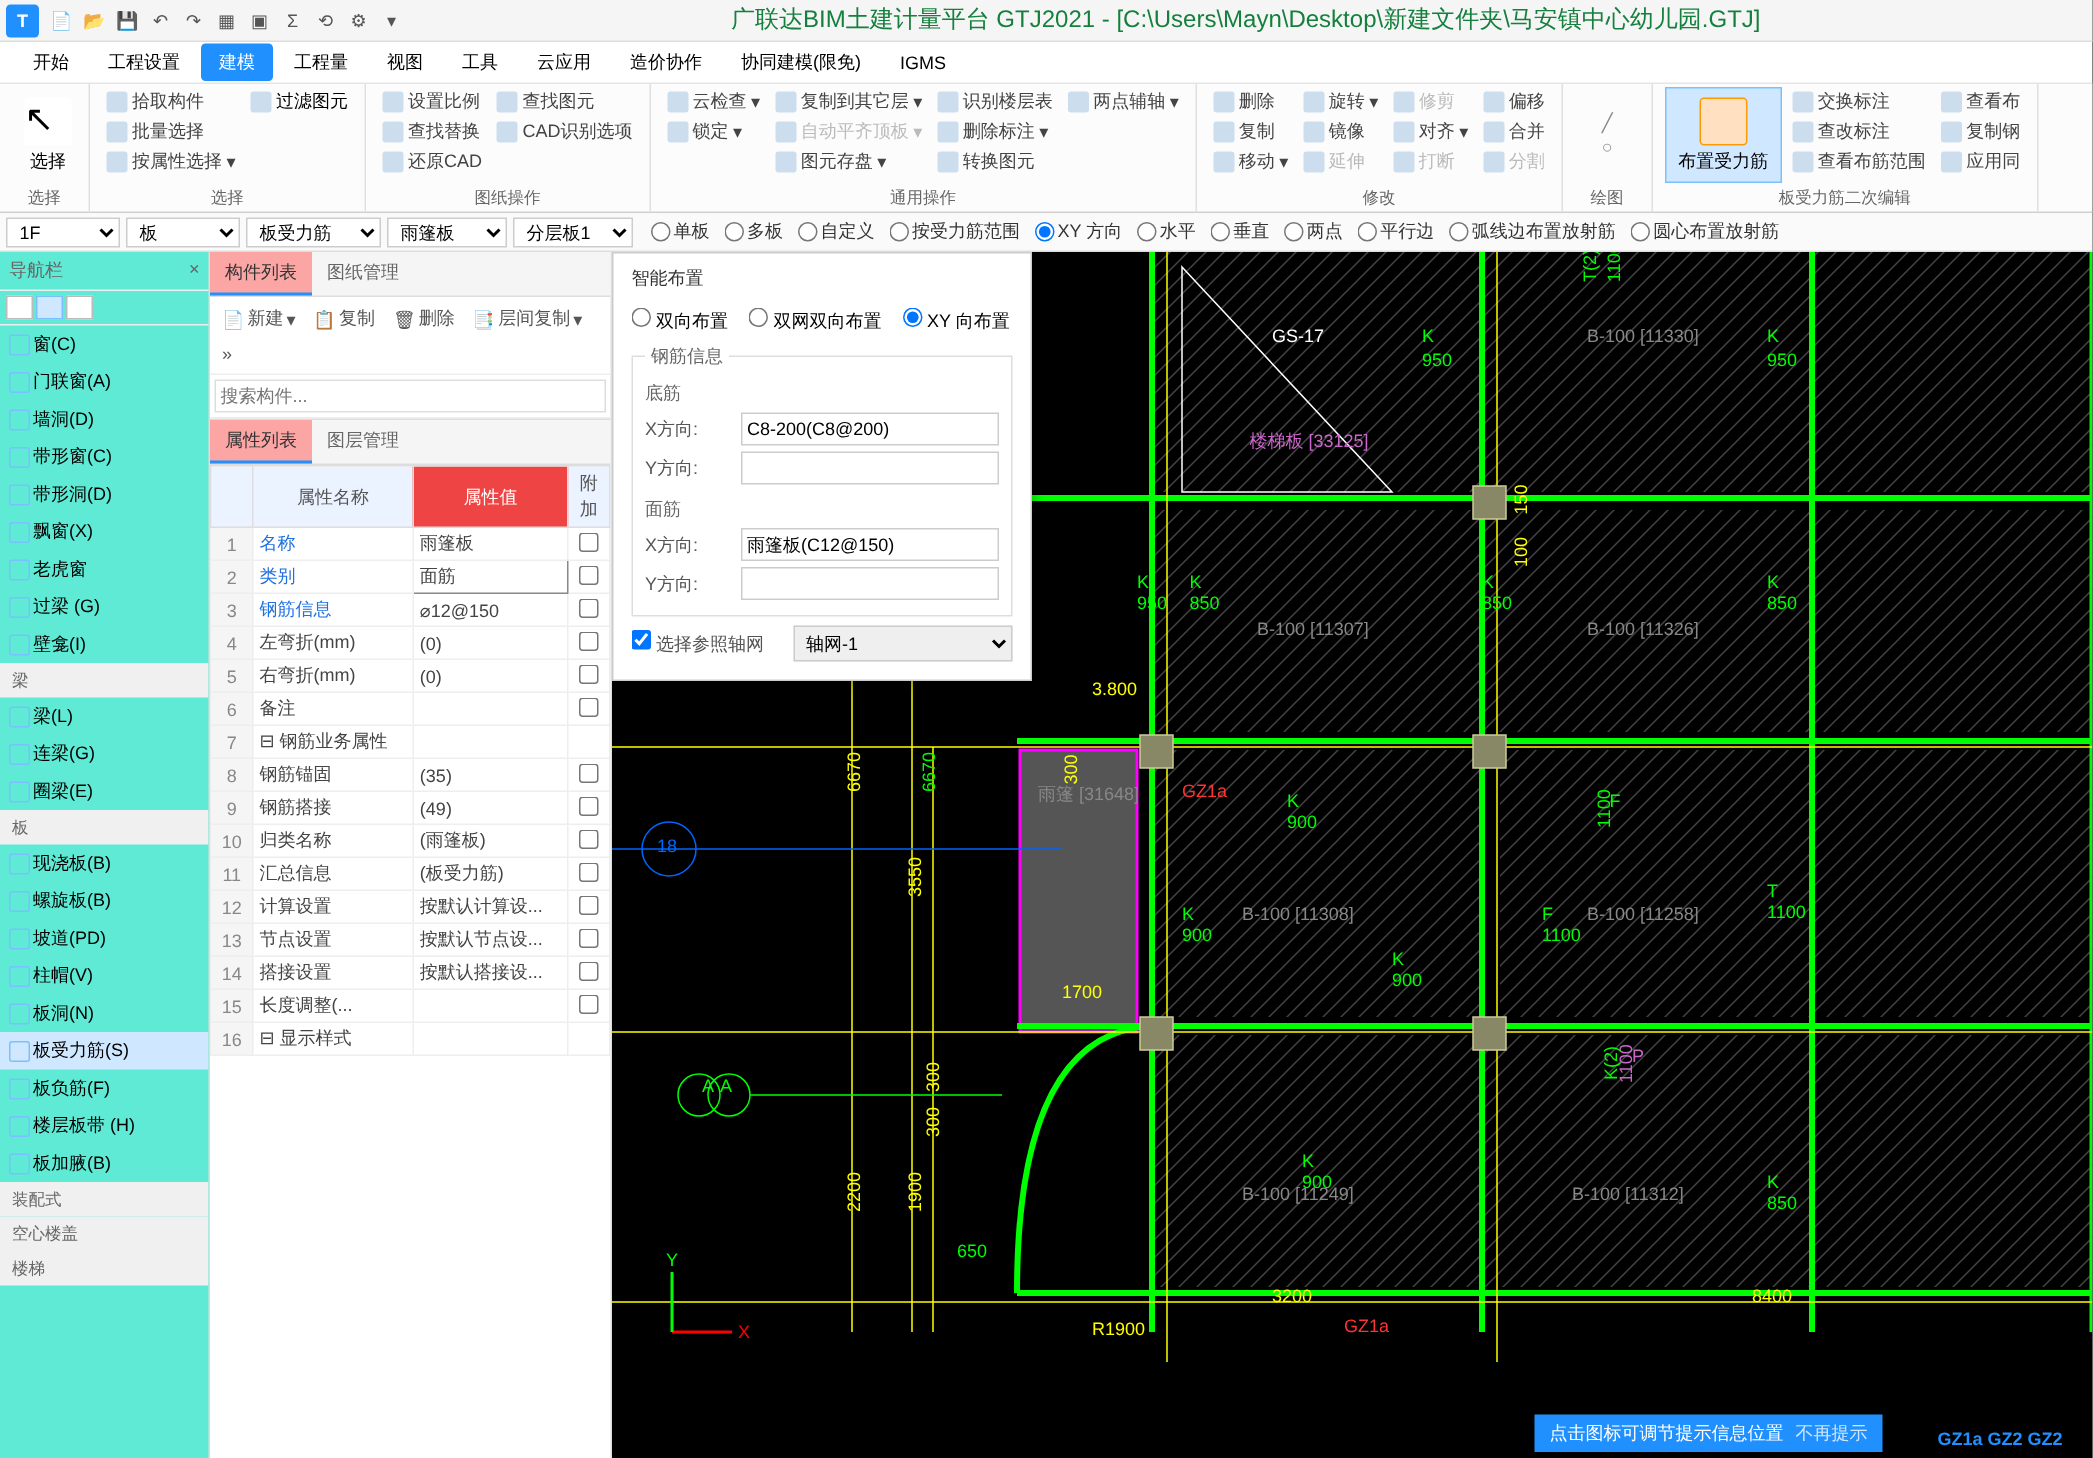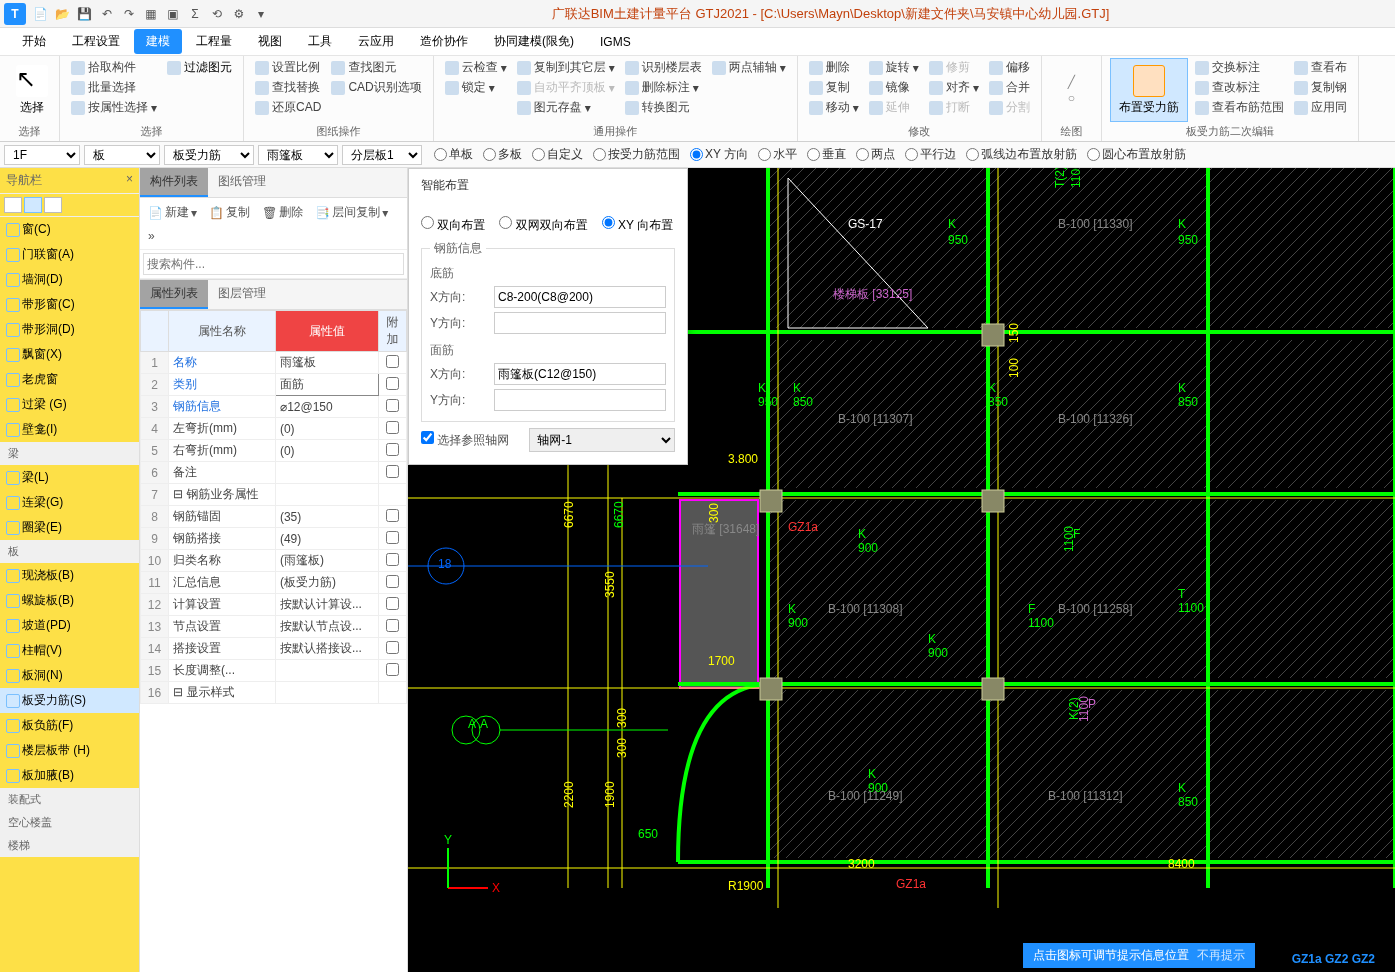--- a/index.html
+++ b/index.html
@@ -1,53 +1,53 @@
 <!DOCTYPE html>
 <html><head>
 <meta charset="utf-8">
 <style>
 *{box-sizing:border-box;margin:0;padding:0;font-family:"Microsoft YaHei",sans-serif;font-size:12px}
 body{background:#fff;overflow:hidden;width:1395px;height:972px}
 .titlebar{height:28px;background:#f5f5f5;display:flex;align-items:center;padding:0 4px;border-bottom:1px solid #ddd}
 .titlebar .qat{display:flex;gap:4px;align-items:center}
 .titlebar .qat span{width:18px;height:18px;display:inline-flex;align-items:center;justify-content:center;color:#555}
-.titlebar .title{flex:1;text-align:center;color:#c2410c;font-size:13px}
+.titlebar .title{flex:1;text-align:center;color:#15803d;font-size:16px}
 .logo{width:22px;height:22px;background:#2090ff;border-radius:3px;color:#fff;display:flex;align-items:center;justify-content:center;font-weight:bold;margin-right:6px}
 .menubar{height:28px;display:flex;align-items:center;padding:0 10px;gap:2px;border-bottom:1px solid #e5e5e5}
 .menubar .mitem{padding:4px 12px;cursor:pointer}
 .menubar .mitem.active{background:#2090ff;color:#fff;border-radius:3px}
 .ribbon{height:86px;display:flex;border-bottom:1px solid #d0d0d0;background:#fcfcfc}
 .ribbon-group{border-right:1px solid #e0e0e0;padding:2px 8px;display:flex;flex-direction:column;justify-content:space-between}
 .ribbon-group .gbody{display:flex;gap:4px;flex:1}
 .ribbon-group .glabel{text-align:center;color:#666;font-size:11px;padding-top:2px}
 .rbtn{display:flex;align-items:center;gap:3px;padding:1px 3px;color:#444;white-space:nowrap;cursor:pointer}
 .rbtn .ico{width:14px;height:14px;display:inline-block;background:#cde;border-radius:2px}
 .rbtn-col{display:flex;flex-direction:column;gap:1px}
 .rbtn-big{display:flex;flex-direction:column;align-items:center;justify-content:center;padding:4px 8px;gap:2px}
 .rbtn-big .icobig{width:32px;height:32px;background:#e0f0ff;border:1px solid #9cd;border-radius:3px}
 .rbtn-big.active{background:#d0e8ff;border:1px solid #7ac0ff}
 .filterbar{height:26px;display:flex;align-items:center;border-bottom:1px solid #ddd;background:#fafafa;padding:0 4px;gap:4px}
 .filterbar select,.filterbar .sel{border:1px solid #ccc;height:20px;padding:0 4px;background:#fff;font-size:12px}
 .filterbar .radios{display:flex;gap:10px;align-items:center;margin-left:8px}
 .filterbar label{display:flex;align-items:center;gap:2px;color:#333}
 .workspace{display:flex;height:calc(972px - 28px - 28px - 86px - 26px)}
-.leftpanel{width:140px;border-right:1px solid #ddd;display:flex;flex-direction:column;background:#fde047}
+.leftpanel{width:140px;border-right:1px solid #ddd;display:flex;flex-direction:column;background:#5eead4}
 .leftpanel .nav-head{padding:4px 6px;color:#666;border-bottom:1px solid #eee;display:flex;justify-content:space-between}
 .leftpanel .nav-views{display:flex;gap:2px;padding:3px 4px;border-bottom:1px solid #eee}
 .leftpanel .nav-views span{width:18px;height:16px;border:1px solid #bbb;background:#fff}
 .leftpanel .nav-views span.on{background:#d0e8ff;border-color:#7ac0ff}
 .cat-list{flex:1;overflow:auto}
 .cat-head{padding:4px 8px;color:#666;background:#f0f0f0;font-size:11px}
 .cat-item{padding:4px 6px 4px 22px;display:flex;align-items:center;gap:6px;cursor:pointer;position:relative}
 .cat-item.sel{background:#d0e8ff}
 .cat-item::before{content:"";width:12px;height:12px;border:1px solid #7ac0ff;position:absolute;left:6px;border-radius:2px}
 .midpanel{width:268px;border-right:1px solid #ddd;display:flex;flex-direction:column}
 .tabs{display:flex;border-bottom:1px solid #ddd;background:#f5f5f5}
 .tab{padding:5px 10px;cursor:pointer;color:#666}
-.tab.active{background:#a3a3a3;color:#333;border-bottom:2px solid #2090ff}
+.tab.active{background:#fca5a5;color:#333;border-bottom:2px solid #2090ff}
 .toolbar-row{display:flex;gap:4px;padding:4px;border-bottom:1px solid #eee;align-items:center;flex-wrap:wrap}
 .toolbar-row .tbtn{display:flex;align-items:center;gap:2px;padding:2px 4px;cursor:pointer;color:#555}
 .search-row{padding:3px;border-bottom:1px solid #eee}
 .search-row input{width:100%;border:1px solid #ddd;padding:3px;font-size:12px}
 .tree{flex:0 0 auto;padding:4px 0;overflow:auto;max-height:200px}
 .tree .node{padding:2px 4px 2px 20px;cursor:pointer}
 .tree .node.l1{padding-left:12px;color:#333}
 .tree .node.l2{padding-left:32px}
 .tree .node.sel{background:#cde7ff}
 .prop-panel{flex:1;display:flex;flex-direction:column;border-top:1px solid #ddd;overflow:hidden}
@@ -56,21 +56,21 @@
 .prop-table th{background:#eaf3ff;padding:3px;border:1px solid #ddd;font-weight:normal;color:#555}
 .prop-table th.val{background:#ef4444;color:#fff}
 .prop-table td{border:1px solid #eee;padding:2px 4px;color:#444}
 .prop-table td.idx{background:#f5f5f5;text-align:center;width:28px;color:#888}
 .prop-table td.name{color:#2070e0}
 .prop-table td.name.plain{color:#444}
 .prop-table .chk{width:28px;text-align:center}
 .canvas-area{flex:1;position:relative;background:#000;overflow:hidden}
 .canvas-area svg{position:absolute;top:0;left:0}
 .popup{position:absolute;top:0;left:0;width:280px;background:#fff;border:1px solid #ccc;box-shadow:2px 2px 8px rgba(0,0,0,.2);z-index:10;padding:8px 12px}
-.popup .ptitle{color:#333;margin-bottom:22px}
+.popup .ptitle{color:#333;margin-bottom:11px}
 .popup .prow{display:flex;gap:14px;margin:4px 0;align-items:center}
 .popup fieldset{border:1px solid #ddd;padding:6px 8px;margin:6px 0}
 .popup legend{color:#666;font-size:12px;padding:0 4px}
 .popup .frow{display:flex;align-items:center;gap:20px;margin:4px 0}
 .popup .frow label{width:44px;color:#555}
 .popup .frow input,.popup .frow select{flex:1;border:1px solid #ccc;padding:3px;font-size:12px}
 .status-tip{position:absolute;bottom:4px;right:140px;background:#2090ff;color:#fff;padding:4px 10px;font-size:12px}
 .status-tip .dim{color:#cfe6ff;margin-left:8px}
 .gz-label{position:absolute;bottom:6px;right:20px;color:#2090ff;font-weight:bold}
 </style>

